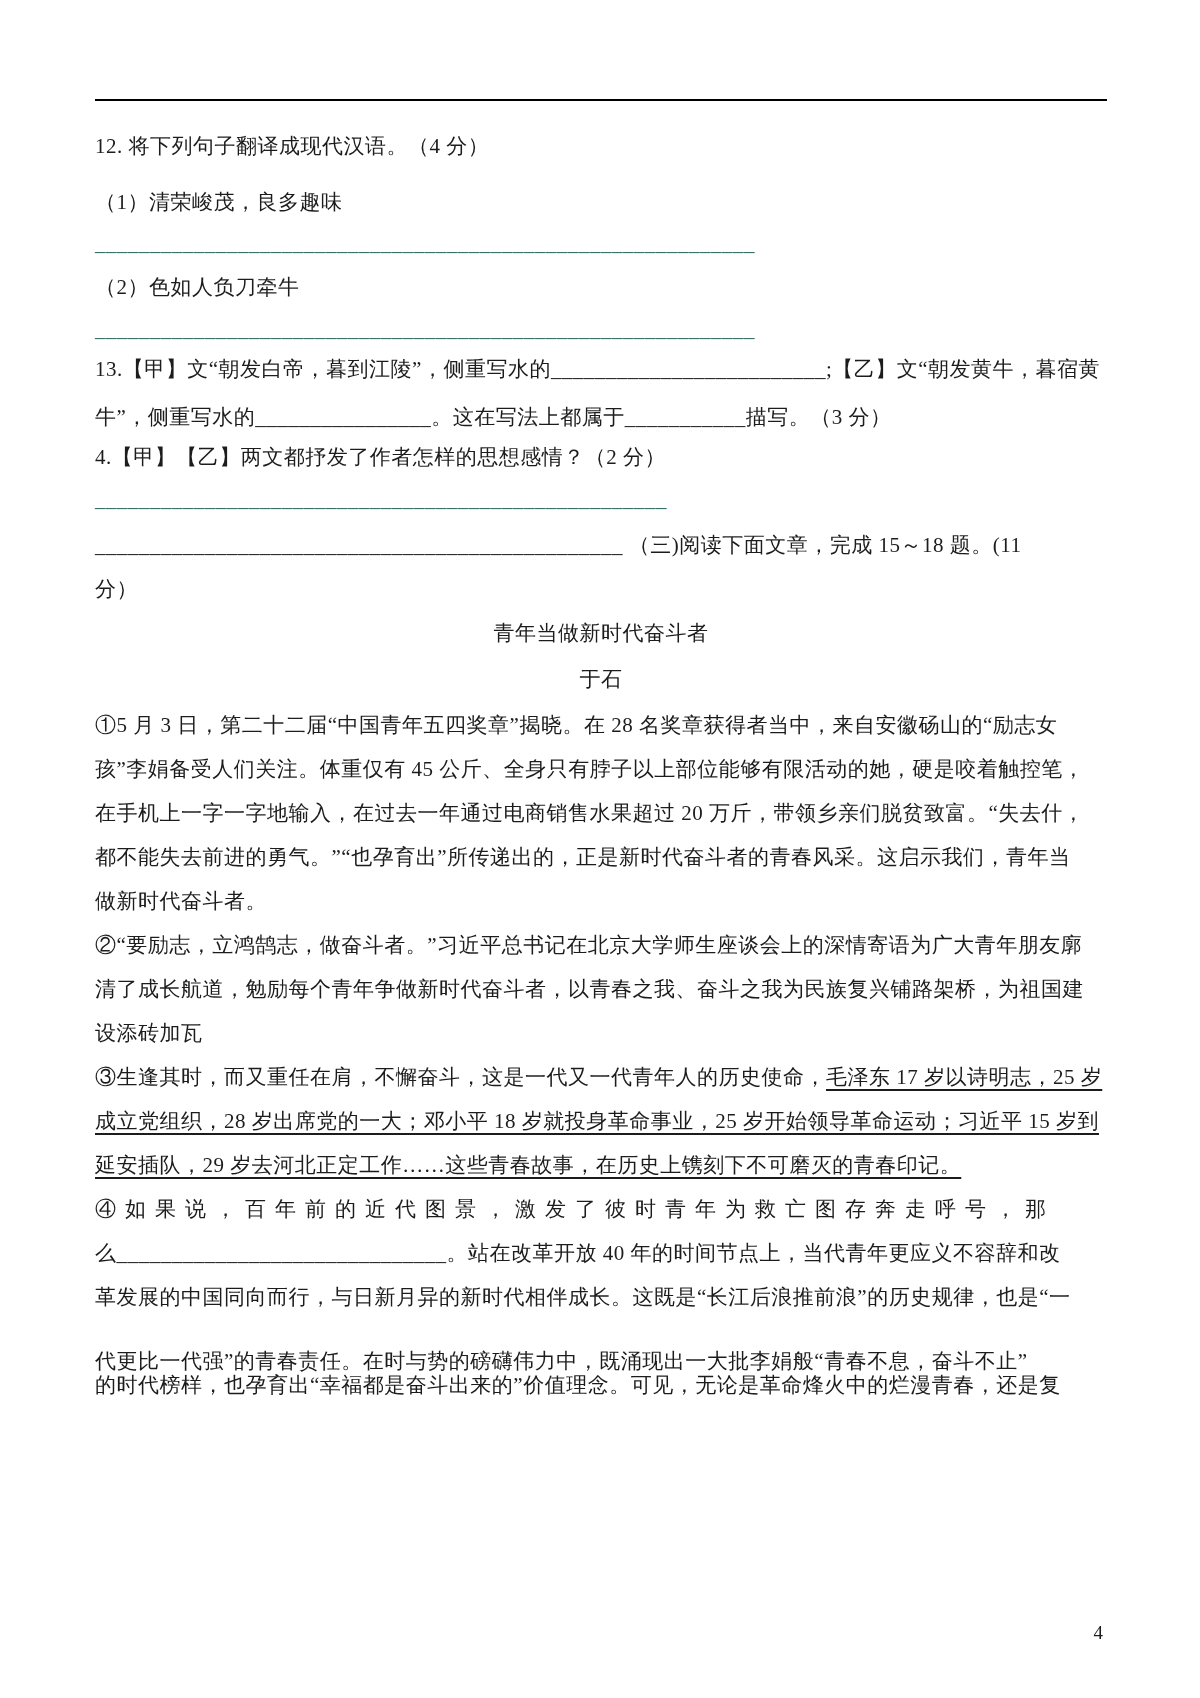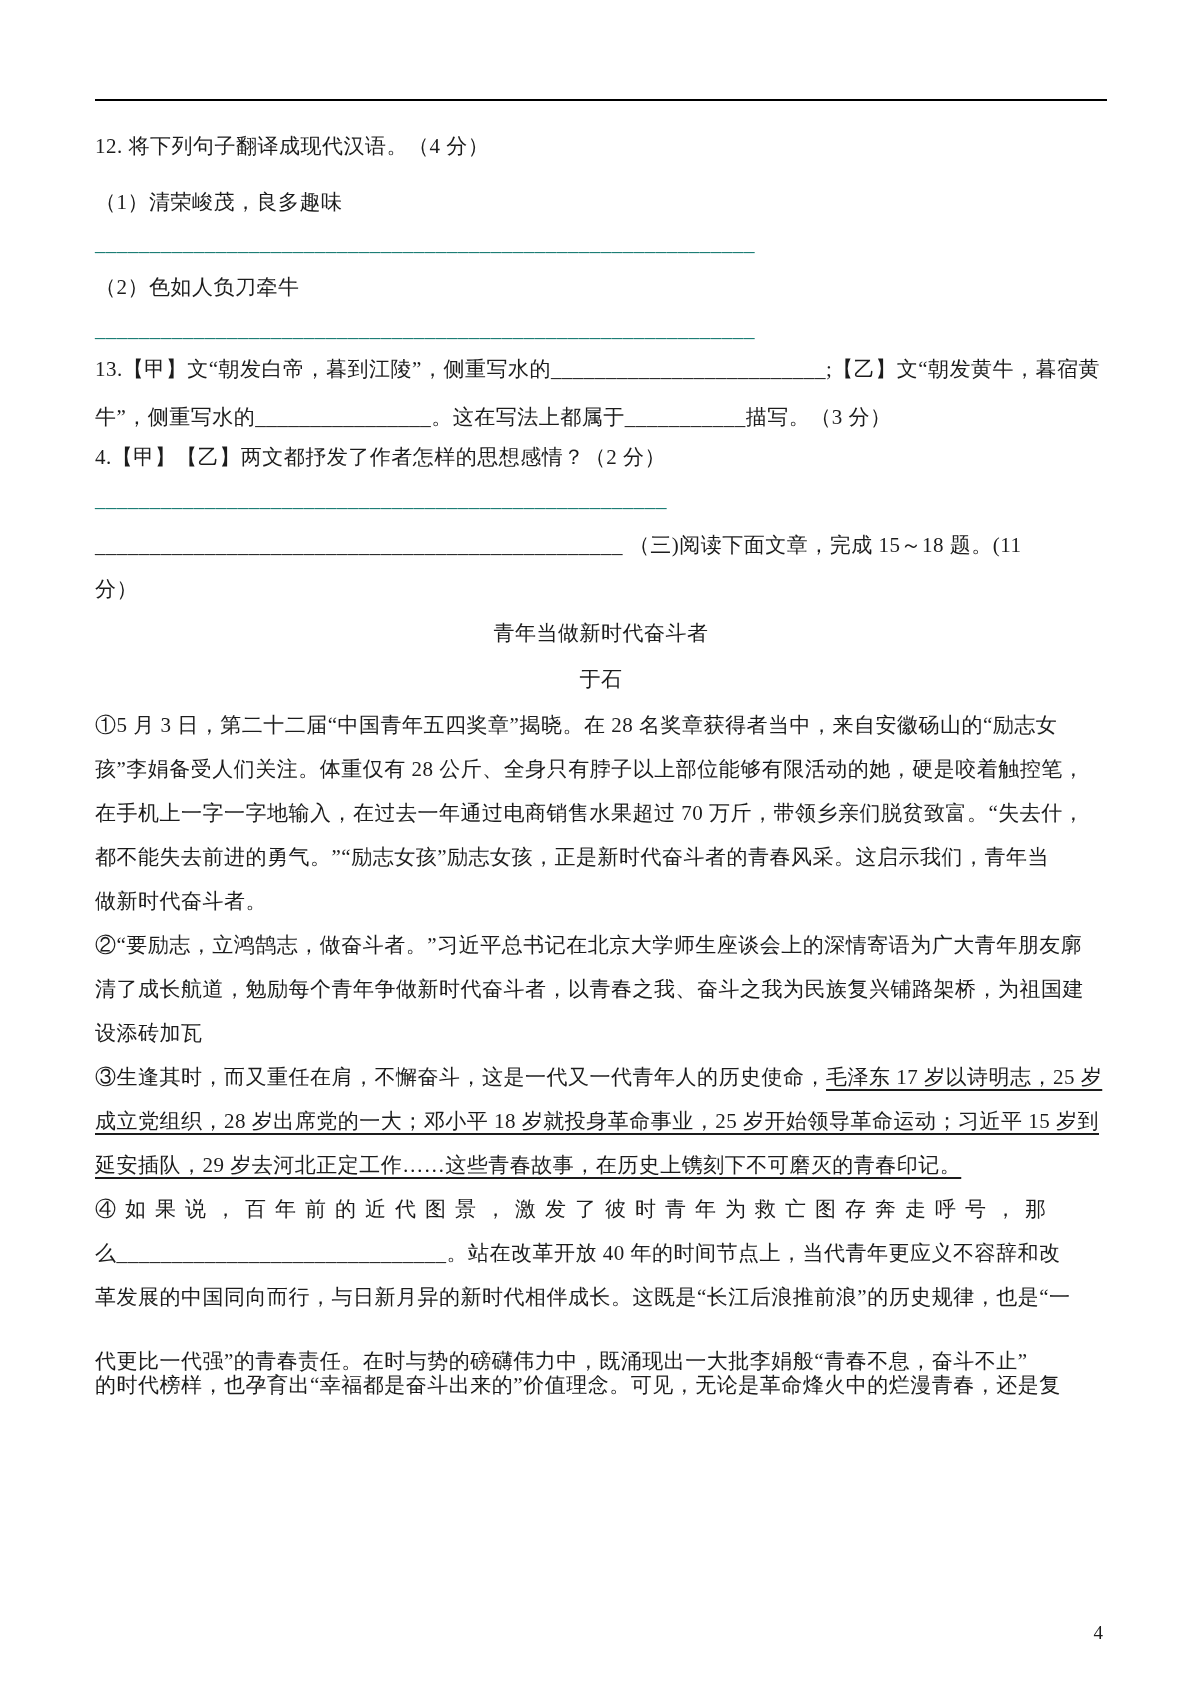--- a/index.html
+++ b/index.html
@@ -65,23 +65,23 @@
   <div class="ln" style="top:442px">4.【甲】【乙】两文都抒发了作者怎样的思想感情？（2 分）</div>
   <div class="ln blank-line" style="top:484px">____________________________________________________</div>
 
   <div class="ln" style="top:530px">________________________________________________ （三)阅读下面文章，完成 15～18 题。(11</div>
   <div class="ln" style="top:574px">分）</div>
 
   <div class="ln center" style="top:664px">于石</div>
   <div class="ln center" style="top:618px">青年当做新时代奋斗者</div>
 
   <div class="ln" style="top:710px">①5 月 3 日，第二十二届“中国青年五四奖章”揭晓。在 28 名奖章获得者当中，来自安徽砀山的“励志女</div>
-  <div class="ln" style="top:754px">孩”李娟备受人们关注。体重仅有 28 公斤、全身只有脖子以上部位能够有限活动的她，硬是咬着触控笔，</div>
-  <div class="ln" style="top:798px">在手机上一字一字地输入，在过去一年通过电商销售水果超过 70 万斤，带领乡亲们脱贫致富。“失去什，</div>
-  <div class="ln" style="top:842px">都不能失去前进的勇气。”“励志女孩”励志女孩，正是新时代奋斗者的青春风采。这启示我们，青年当</div>
+  <div class="ln" style="top:754px">孩”李娟备受人们关注。体重仅有 45 公斤、全身只有脖子以上部位能够有限活动的她，硬是咬着触控笔，</div>
+  <div class="ln" style="top:798px">在手机上一字一字地输入，在过去一年通过电商销售水果超过 20 万斤，带领乡亲们脱贫致富。“失去什，</div>
+  <div class="ln" style="top:842px">都不能失去前进的勇气。”“也孕育出”所传递出的，正是新时代奋斗者的青春风采。这启示我们，青年当</div>
   <div class="ln" style="top:886px">做新时代奋斗者。</div>
 
   <div class="ln" style="top:930px">②“要励志，立鸿鹄志，做奋斗者。”习近平总书记在北京大学师生座谈会上的深情寄语为广大青年朋友廓</div>
   <div class="ln" style="top:974px">清了成长航道，勉励每个青年争做新时代奋斗者，以青春之我、奋斗之我为民族复兴铺路架桥，为祖国建</div>
   <div class="ln" style="top:1018px">设添砖加瓦</div>
 
   <div class="ln" style="top:1062px"><span>③生逢其时，而又重任在肩，不懈奋斗，这是一代又一代青年人的历史使命，</span><span class="ul">毛泽东 17 岁以诗明志，25 岁</span></div>
   <div class="ln ul" style="top:1106px">成立党组织，28 岁出席党的一大；邓小平 18 岁就投身革命事业，25 岁开始领导革命运动；习近平 15 岁到</div>
   <div class="ln ul" style="top:1150px">延安插队，29 岁去河北正定工作……这些青春故事，在历史上镌刻下不可磨灭的青春印记。</div>
 

